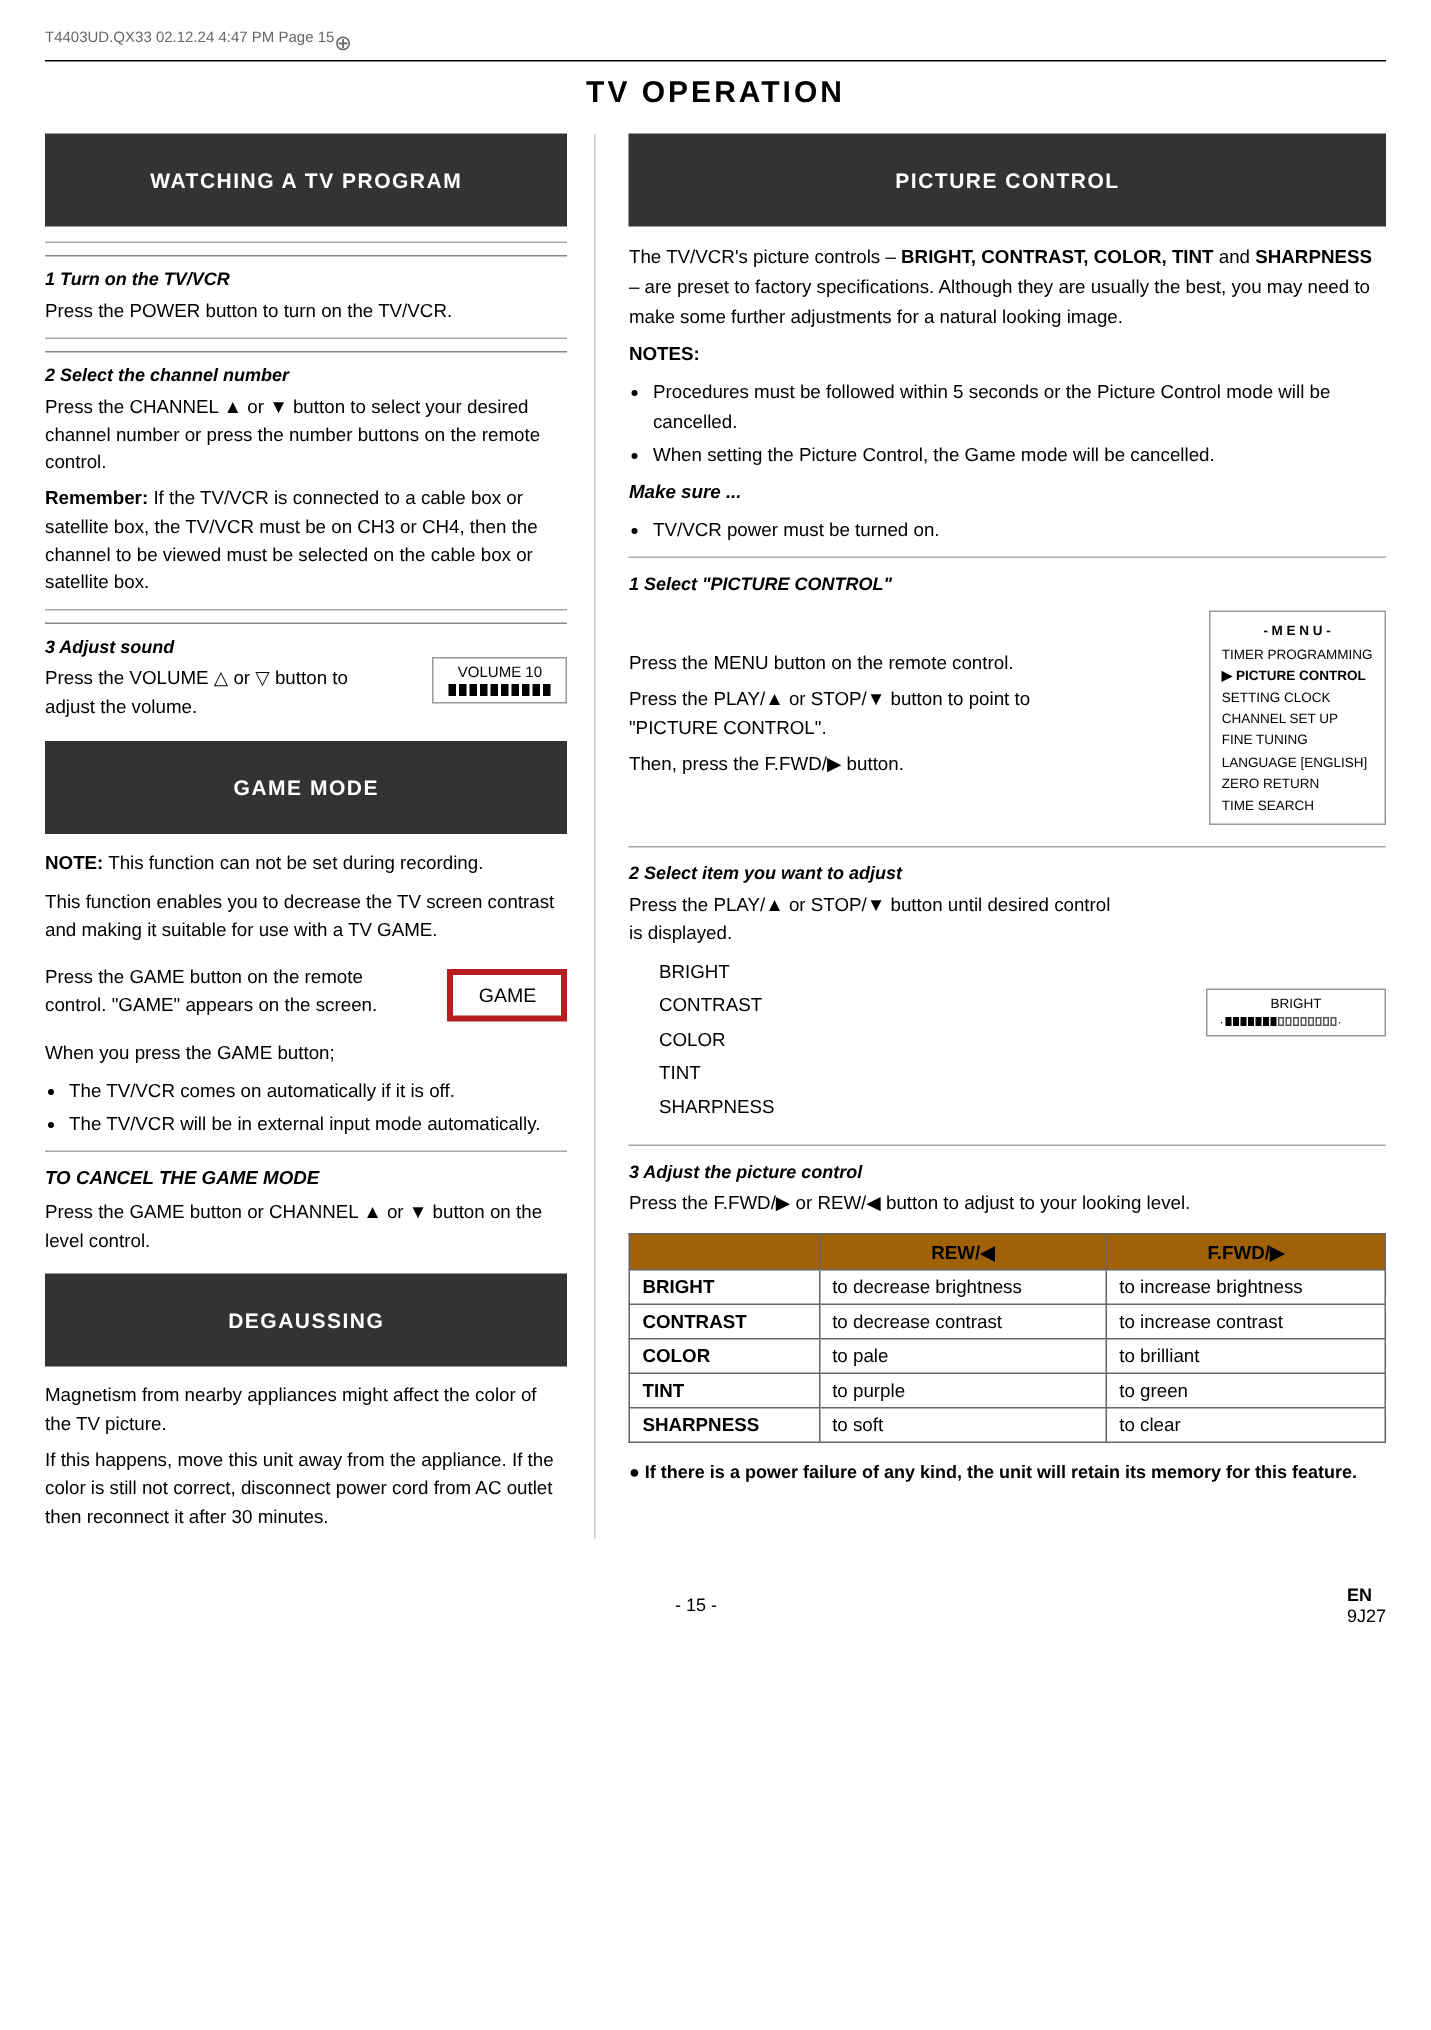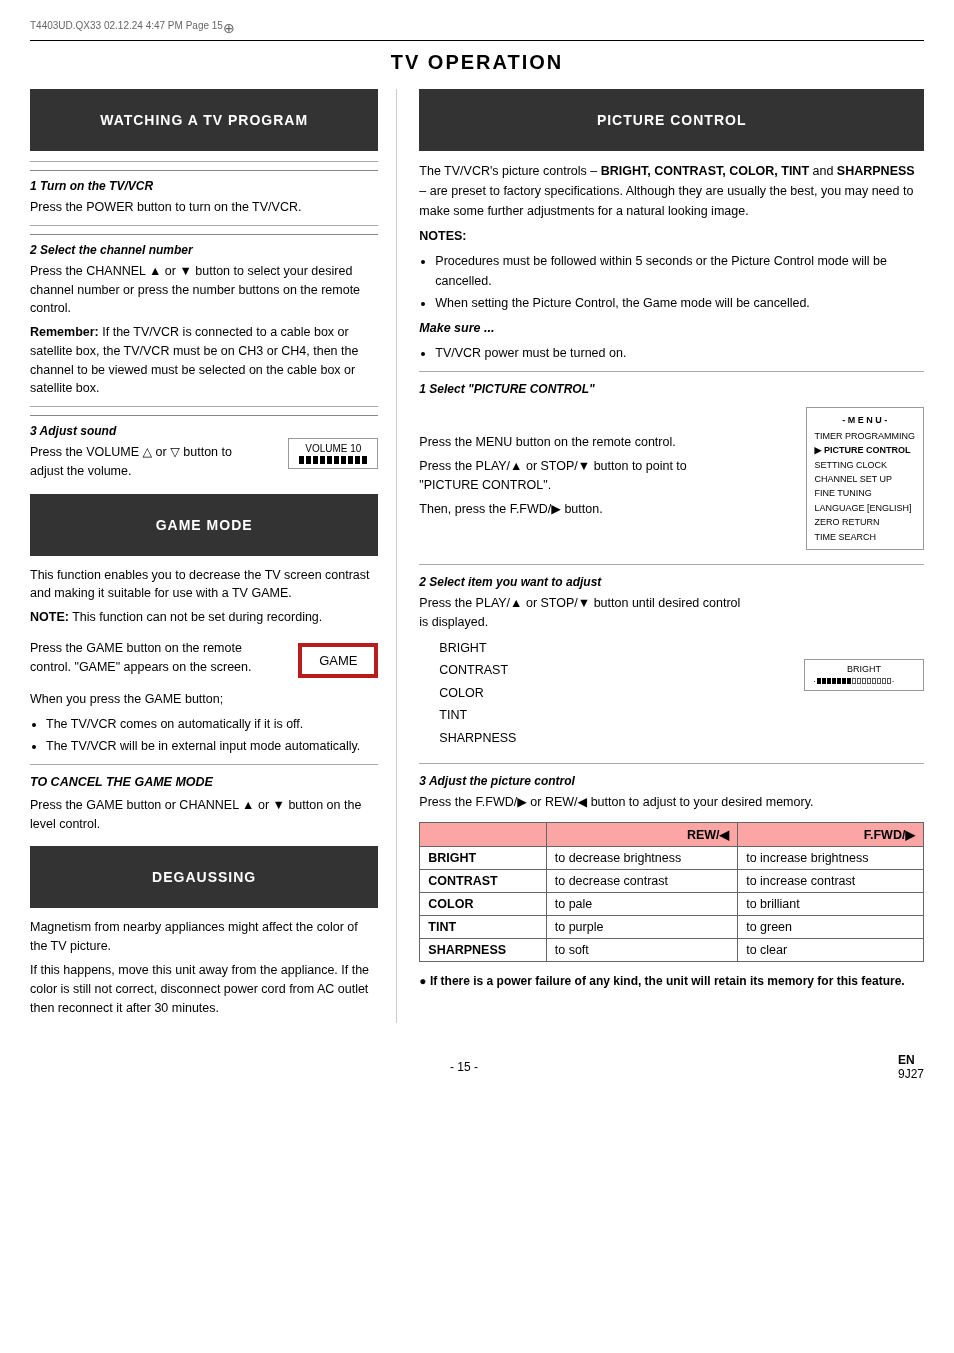--- a/index.html
+++ b/index.html
@@ -183,23 +183,23 @@
       font-size: 12.5px;
       margin: 10px 0;
     }
     .picture-table th, .picture-table td {
       border: 1px solid #666;
       padding: 4px 8px;
       text-align: left;
       vertical-align: top;
     }
     .picture-table th {
-      text-align: right;
-      font-weight: bold;
-      background: #fca5a5;
+      text-align: center;
+      font-weight: bold;
+      background: #a16207;
     }
     .picture-table td:first-child {
       font-weight: bold;
     }
 
     
     .bottom-note {
       font-size: 12px;
       margin-top: 8px;
     }
@@ -289,22 +289,22 @@
               <span></span>
               <span></span>
               <span></span>
           </div>
         </div>
       </div>
     </div>
 
     <div class="section-header">GAME MODE</div>
 
+    <p style="margin-top:4px;"><span class="bold">NOTE:</span> This function can not be set during recording.</p>
     <p style="margin-top:8px;">This function enables you to decrease the TV screen contrast and making it suitable for use with a TV GAME.</p>
-    <p style="margin-top:4px;"><span class="bold">NOTE:</span> This function can not be set during recording.</p>
 
     <div style="margin-top:8px;" class="inline-flex">
       <div>
         <p>Press the GAME button on the remote control. "GAME" appears on the screen.</p>
       </div>
       <div class="game-box">
         <span>GAME</span>
       </div>
     </div>
 
@@ -401,21 +401,21 @@
           <span class="sq empty"></span>
             <span class="sq empty"></span>
           <span style="font-size:8px;">·</span>
         </div>
       </div>
     </div>
 
     <div class="separator-line" style="margin-top:8px;"></div>
 
     <p class="step-number" style="margin-top:6px;">3  Adjust the picture control</p>
-    <p style="margin-bottom:6px;">Press the F.FWD/▶ or REW/◀ button to adjust to your desired memory.</p>
+    <p style="margin-bottom:6px;">Press the F.FWD/▶ or REW/◀ button to adjust to your looking level.</p>
 
     <table class="picture-table">
       <thead>
         <tr>
           <th></th>
           <th>REW/◀</th>
           <th>F.FWD/▶</th>
         </tr>
       </thead>
       <tbody>

